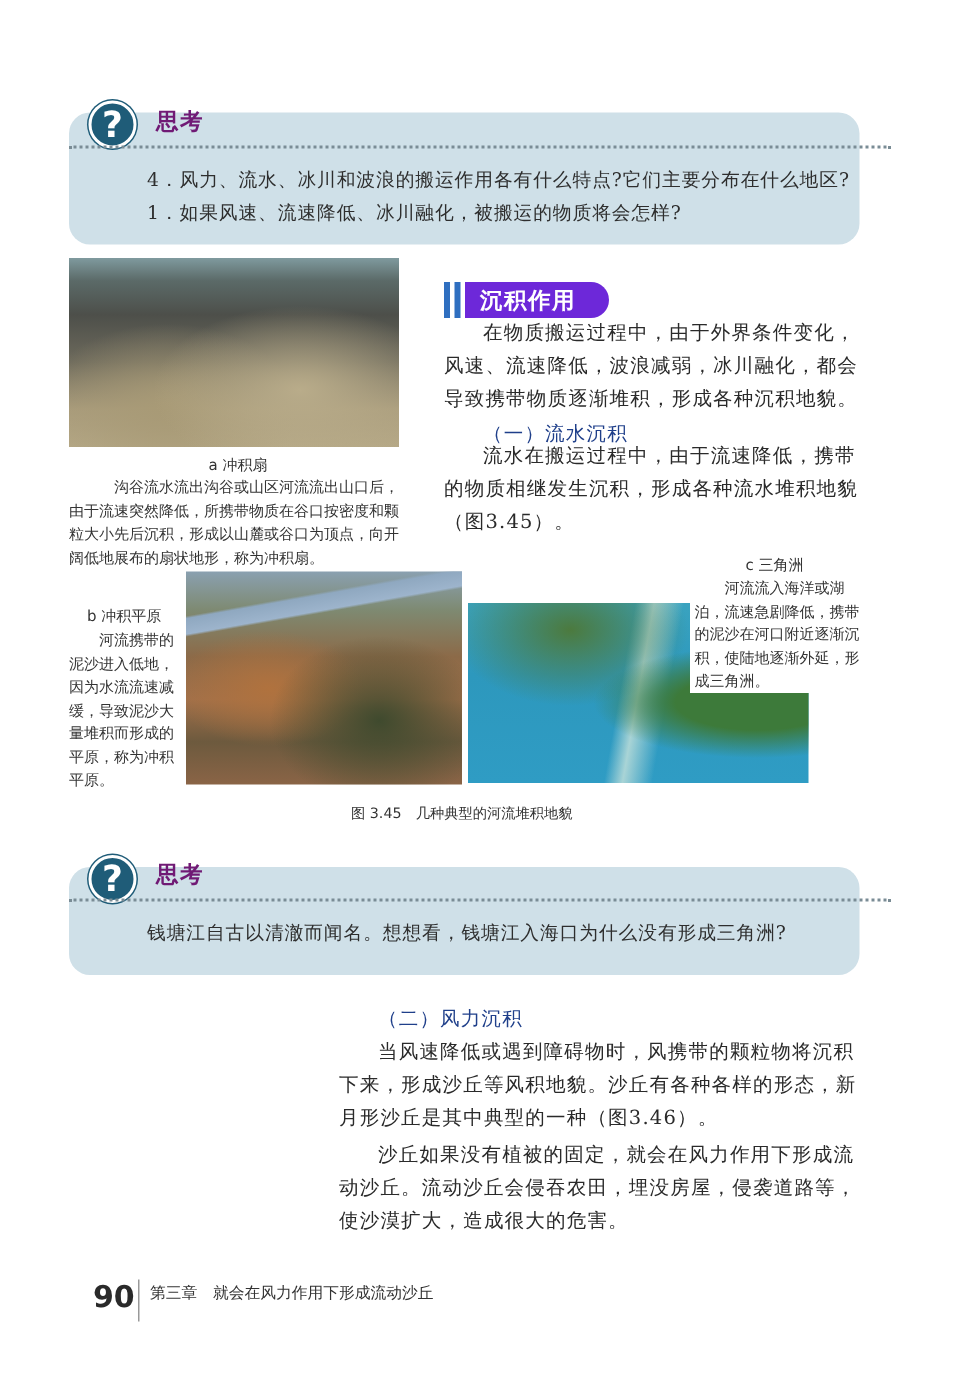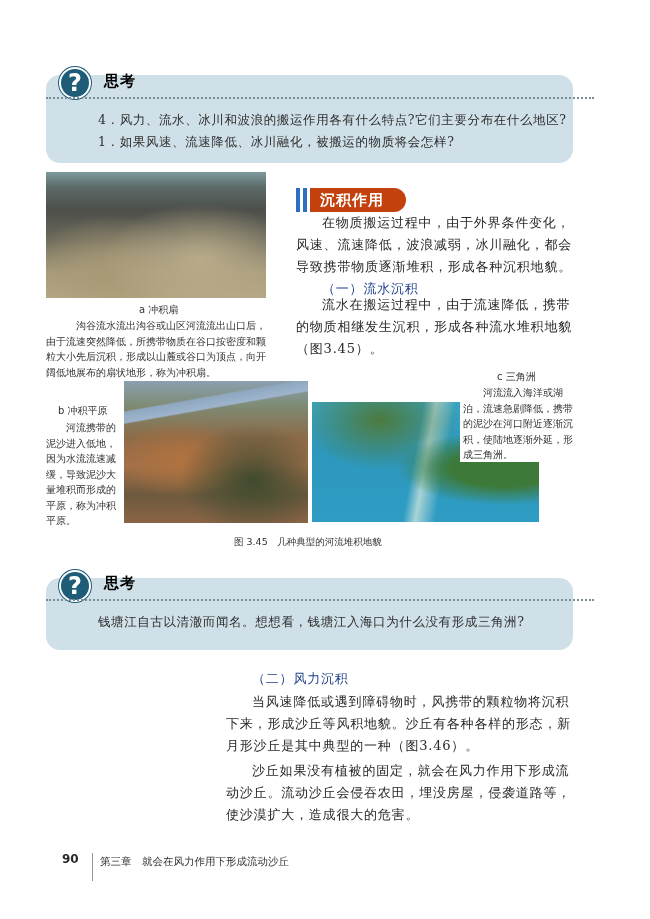--- a/index.html
+++ b/index.html
@@ -9,21 +9,21 @@
   .think-box {
     position: absolute; background: #cfe0e8; border-radius: 14px;
   }
   .think-icon {
     position: absolute; width: 32px; height: 32px; border-radius: 50%;
     background: #1f5c78; border: 2px solid #ffffff; box-shadow: 0 0 0 1px #1f5c78;
     color: #ffffff; font-family: "DejaVu Sans", sans-serif; font-weight: bold;
     font-size: 24px; line-height: 28px; text-align: center;
   }
   .think-title {
-    position: absolute; color: #000000; font-family: "DejaVu Sans", sans-serif;
+    position: absolute; color: #701a75; font-family: "DejaVu Sans", sans-serif;
     font-weight: bold; font-size: 15px; letter-spacing: 1px;
   }
   .dotline {
     position: absolute; height: 0; border-top: 2px dotted #7a8c95;
   }
   .think-line {
     position: absolute; font-size: 12.5px; color: #2e2e2e; letter-spacing: 0.6px; white-space: nowrap;
   }
 
   .photo { position: absolute; overflow: hidden; }
@@ -48,30 +48,30 @@
       linear-gradient(180deg, #3aa3bf 0%, #2d98bd 40%, #2f9cc4 100%);
   }
 
   .caption-title { position: absolute; font-family: "DejaVu Sans", sans-serif; font-size: 10px; color: #333; white-space: nowrap; }
   .caption-text { position: absolute; font-family: "DejaVu Sans", sans-serif; font-size: 10px; color: #333; line-height: 15.5px; }
   .caption-c-box { position: absolute; background: #ffffff; }
 
   .section-head { position: absolute; height: 24px; }
   .section-bar { position: absolute; top: 0; width: 4px; height: 24px; background: #2f6fc0; }
   .section-pill {
-    position: absolute; left: 14px; top: 0; height: 24px; width: 96px; background: #c2410c;
+    position: absolute; left: 14px; top: 0; height: 24px; width: 96px; background: #6d28d9;
     border-radius: 0 12px 12px 0; color: #ffffff; font-family: "DejaVu Sans", sans-serif;
     font-weight: bold; font-size: 15px; line-height: 24px; padding-left: 10px; letter-spacing: 1px;
   }
 
   .body-text { position: absolute; font-size: 13px; line-height: 22px; color: #2a2a2a; letter-spacing: 0.8px; }
   .sub-head { position: absolute; font-size: 13px; color: #1f3f8a; letter-spacing: 0.8px; white-space: nowrap; }
   .fig-caption { position: absolute; font-family: "DejaVu Sans", sans-serif; font-size: 9.5px; color: #333; white-space: nowrap; }
 
-  .page-num { position: absolute; font-family: "DejaVu Sans", sans-serif; font-weight: bold; font-size: 12px; color: #2a2a2a; }
+  .page-num { position: absolute; font-family: "DejaVu Sans", sans-serif; font-weight: bold; font-size: 20px; color: #2a2a2a; }
   .footer-sep { position: absolute; width: 1px; background: #999; }
   .footer-text { position: absolute; font-family: "DejaVu Sans", sans-serif; font-size: 10.5px; color: #333; white-space: nowrap; }
 </style>
 </head>
 <body>
 
 <div class="think-box" style="left:46px; top:75px; width:527px; height:88px;"></div>
 <div class="think-icon" style="left:59px; top:67px;">?</div>
 <div class="think-title" style="left:104px; top:72px;">思考</div>
 <div class="dotline" style="left:46px; top:97px; width:548px;"></div>

